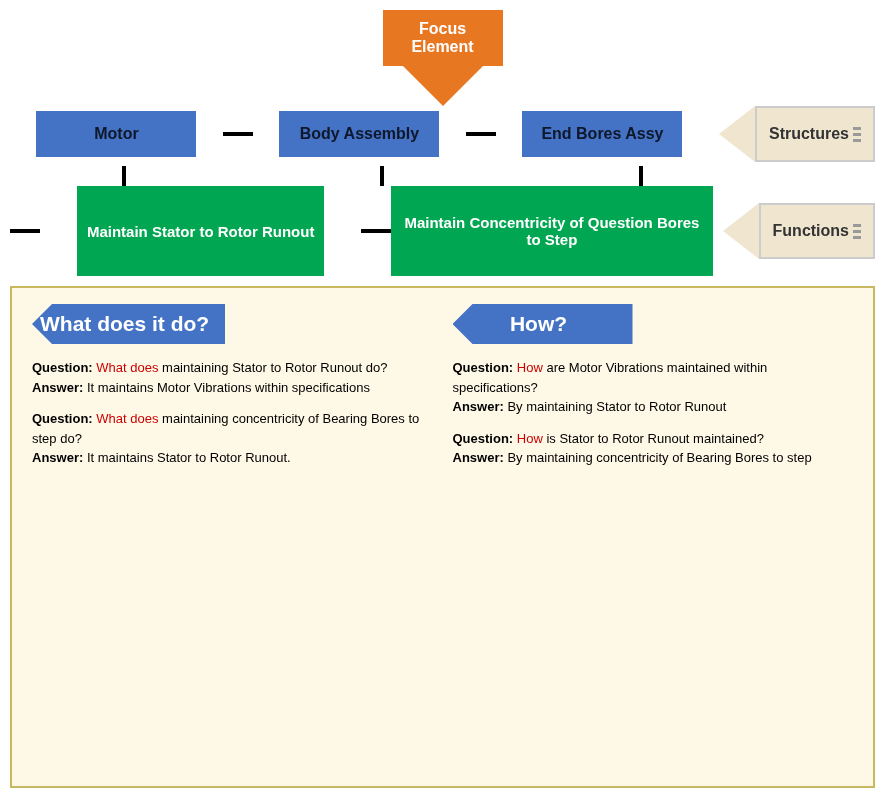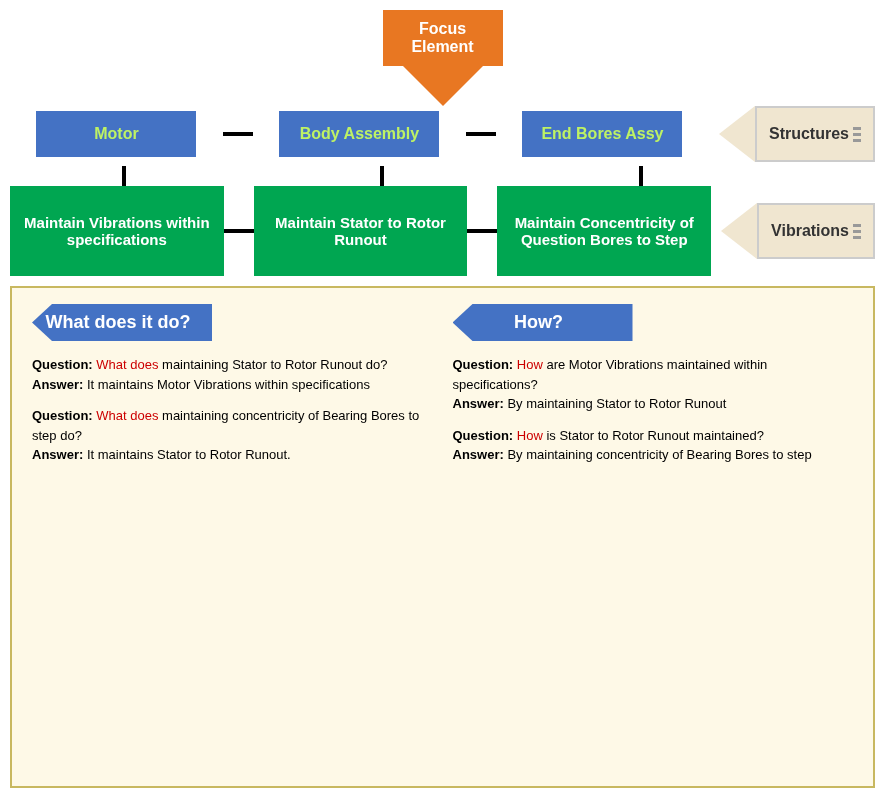--- a/index.html
+++ b/index.html
@@ -52,21 +52,21 @@
       margin-bottom: 4px;
       position: relative;
     }
     .structures-boxes {
       display: flex;
       align-items: center;
       flex: 1;
     }
     .structure-box {
       background: #4472c4;
-      color: #bef264;
+      color: #0f172a;
       font-weight: bold;
       font-size: 16px;
       text-align: center;
       padding: 14px 10px;
       min-width: 160px;
       flex: 1;
     }
     .h-line {
       height: 4px;
       width: 30px;
@@ -169,21 +169,21 @@
       flex: 1;
     }
     .qa-arrow-label {
       display: flex;
       align-items: center;
       margin-bottom: 14px;
     }
     .blue-left-arrow-shape {
       background: #4472c4;
       color: white;
-      font-size: 18px;
+      font-size: 21px;
       font-weight: bold;
       padding: 8px 16px 8px 8px;
       clip-path: polygon(20px 0%, 100% 0%, 100% 100%, 20px 100%, 0% 50%);
       min-width: 180px;
       text-align: center;
     }
     .qa-text {
       font-size: 13px;
       line-height: 1.5;
       margin-bottom: 12px;
@@ -252,39 +252,36 @@
     </div>
     <div style="width:30px;flex-shrink:0;"></div>
     <div class="col-wrapper" style="flex:1;">
       <div class="v-connector"></div>
     </div>
   </div>
 
   <div class="functions-row">
     <div class="functions-boxes">
 
-      <div class="col-wrapper">
-        <div class="function-box">Maintain Vibrations within specifications</div>
-      </div>
       <div class="h-line"></div>
 
       <div class="col-wrapper">
         <div class="function-box">Maintain Stator to Rotor Runout</div>
       </div>
       <div class="h-line"></div>
 
       <div class="col-wrapper">
         <div class="function-box">Maintain Concentricity of Question Bores to Step</div>
       </div>
     </div>
 
     <div class="structures-label-area">
       <div class="left-chevron-arrow"></div>
       <div class="label-box">
-        <span>Vibrations</span>
+        <span>Functions</span>
         <div class="label-lines">
           <div class="label-line"></div>
           <div class="label-line"></div>
           <div class="label-line"></div>
         </div>
       </div>
     </div>
   </div>
 
   <div class="qa-section">

